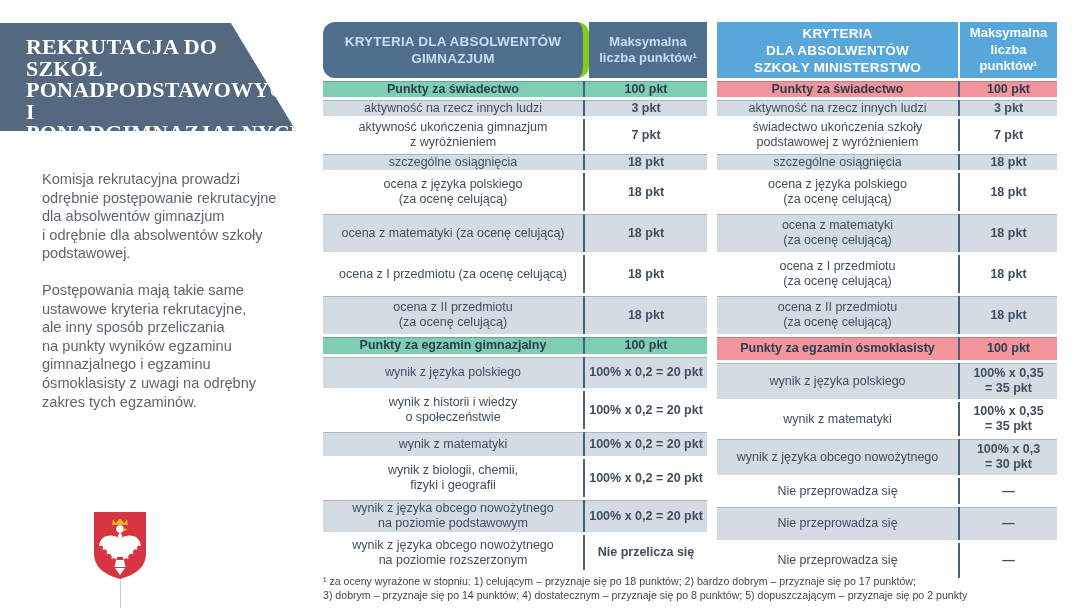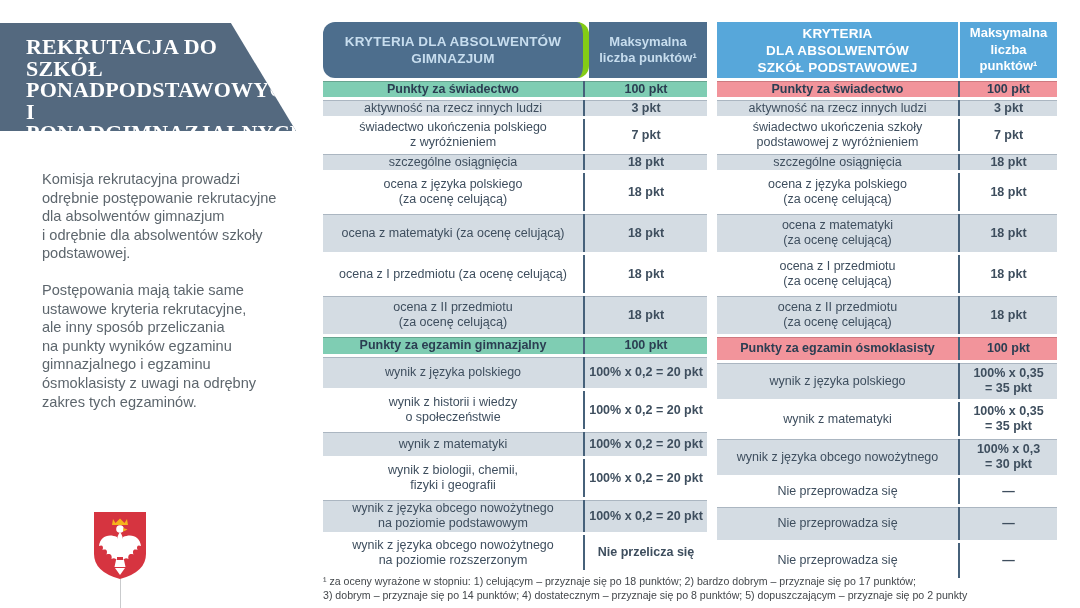--- a/index.html
+++ b/index.html
@@ -191,21 +191,21 @@
           <div class="cell label pre">Punkty za świadectwo</div>
           <div class="cell value pre">100 pkt</div>
         </div>
 
         <div class="row">
           <div class="cell label pre">aktywność na rzecz innych ludzi</div>
           <div class="cell value pre">3 pkt</div>
         </div>
 
         <div class="row">
-          <div class="cell label pre">świadectwo ukończenia polskiego
+          <div class="cell label pre">aktywność ukończenia gimnazjum
 z wyróżnieniem</div>
           <div class="cell value pre">7 pkt</div>
         </div>
 
         <div class="row">
           <div class="cell label pre">szczególne osiągnięcia</div>
           <div class="cell value pre">18 pkt</div>
         </div>
 
         <div class="row">
@@ -268,21 +268,21 @@
 na poziomie rozszerzonym</div>
           <div class="cell value pre">Nie przelicza się</div>
         </div>
       </div>
   </section>
 
   <section class="ctable t-sp">
     <header class="thead">
       <div class="th criteria pre">KRYTERIA
 DLA ABSOLWENTÓW
-SZKÓŁ PODSTAWOWEJ</div>
+SZKOŁY MINISTERSTWO</div>
       <div class="th points pre">Maksymalna
 liczba punktów¹</div>
     </header>
     <div class="tbody">
 
         <div class="row">
           <div class="cell label pre">Punkty za świadectwo</div>
           <div class="cell value pre">100 pkt</div>
         </div>
 

